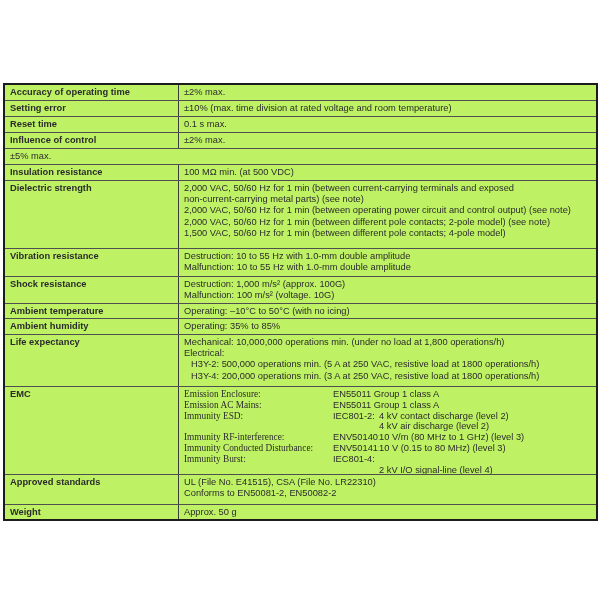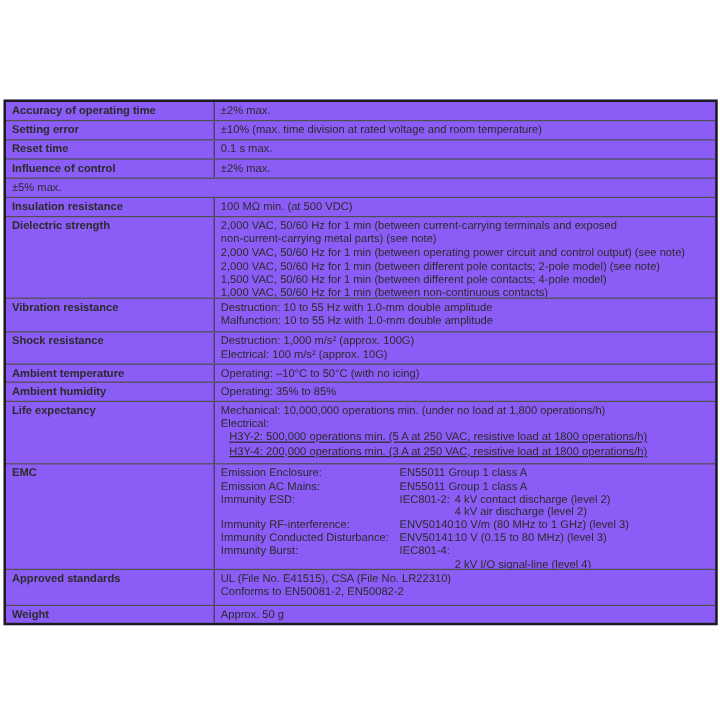--- a/index.html
+++ b/index.html
@@ -8,21 +8,21 @@
     font-family:"Liberation Sans","DejaVu Sans",sans-serif;
     font-size:9.3px;
     color:#2b2b2b;
     position:relative;
   }
   .spec-table {
     position:absolute;
     left:3px; top:83px;
     width:595px;
     border:2px solid #1c1c1c;
-    background:#8b5cf6;
+    background:#bef264;
   }
   .row {
     display:flex;
     border-bottom:1px solid #4f4f4f;
     overflow:hidden;
   }
   .row:last-child { border-bottom:none; }
   .cl {
     width:174px;
     flex:none;
@@ -30,28 +30,28 @@
     padding:2px 4px 0 5px;
     font-weight:bold;
     overflow:hidden;
   }
   .cv {
     flex:1;
     padding:2px 12px 0 5px;
     overflow:hidden;
   }
   .line { line-height:11.2px; white-space:nowrap; }
-  .indent { padding-left:7px;text-decoration:underline; }
+  .indent { padding-left:7px; }
   
   .r16{height:16px} .r68{height:68px} .r28{height:28px} .r27{height:27px}
   .r15{height:15px} .r52{height:52px} .r88{height:88px} .r30{height:30px}
   .r14{height:14px}
   
   .emc-line { display:flex; line-height:10.8px; white-space:nowrap; }
-  .emc-name { width:149px; flex:none; overflow:hidden; }
+  .emc-name { width:149px; flex:none; overflow:hidden;font-family:Liberation Serif, serif; }
   .emc-std  { width:46px;  flex:none; overflow:hidden; }
   .emc-desc { flex:1; overflow:hidden; }
 </style>
 </head>
 <body>
 
 <div class="spec-table">
 
   <div class="row r16">
     <div class="cl">Accuracy of operating time</div>
@@ -95,37 +95,36 @@
   </div>
 
   <div class="row r68">
     <div class="cl">Dielectric strength</div>
     <div class="cv">
       <div class="line">2,000 VAC, 50/60 Hz for 1 min (between current-carrying terminals and exposed</div>
       <div class="line">non-current-carrying metal parts) (see note)</div>
       <div class="line">2,000 VAC, 50/60 Hz for 1 min (between operating power circuit and control output) (see note)</div>
       <div class="line">2,000 VAC, 50/60 Hz for 1 min (between different pole contacts; 2-pole model) (see note)</div>
       <div class="line">1,500 VAC, 50/60 Hz for 1 min (between different pole contacts; 4-pole model)</div>
-      <div class="line">1,000 VAC, 50/60 Hz for 1 min (between non-continuous contacts)</div>
     </div>
   </div>
 
   <div class="row r28">
     <div class="cl">Vibration resistance</div>
     <div class="cv">
       <div class="line">Destruction:  10 to 55 Hz with 1.0-mm double amplitude</div>
       <div class="line">Malfunction:  10 to 55 Hz with 1.0-mm double amplitude</div>
     </div>
   </div>
 
   <div class="row r27">
     <div class="cl">Shock resistance</div>
     <div class="cv">
       <div class="line">Destruction:  1,000 m/s² (approx. 100G)</div>
-      <div class="line">Electrical:  100 m/s² (approx. 10G)</div>
+      <div class="line">Malfunction:  100 m/s² (voltage. 10G)</div>
     </div>
   </div>
 
   <div class="row r15">
     <div class="cl">Ambient temperature</div>
     <div class="cv">
       <div class="line">Operating: –10°C to 50°C (with no icing)</div>
     </div>
   </div>
 

